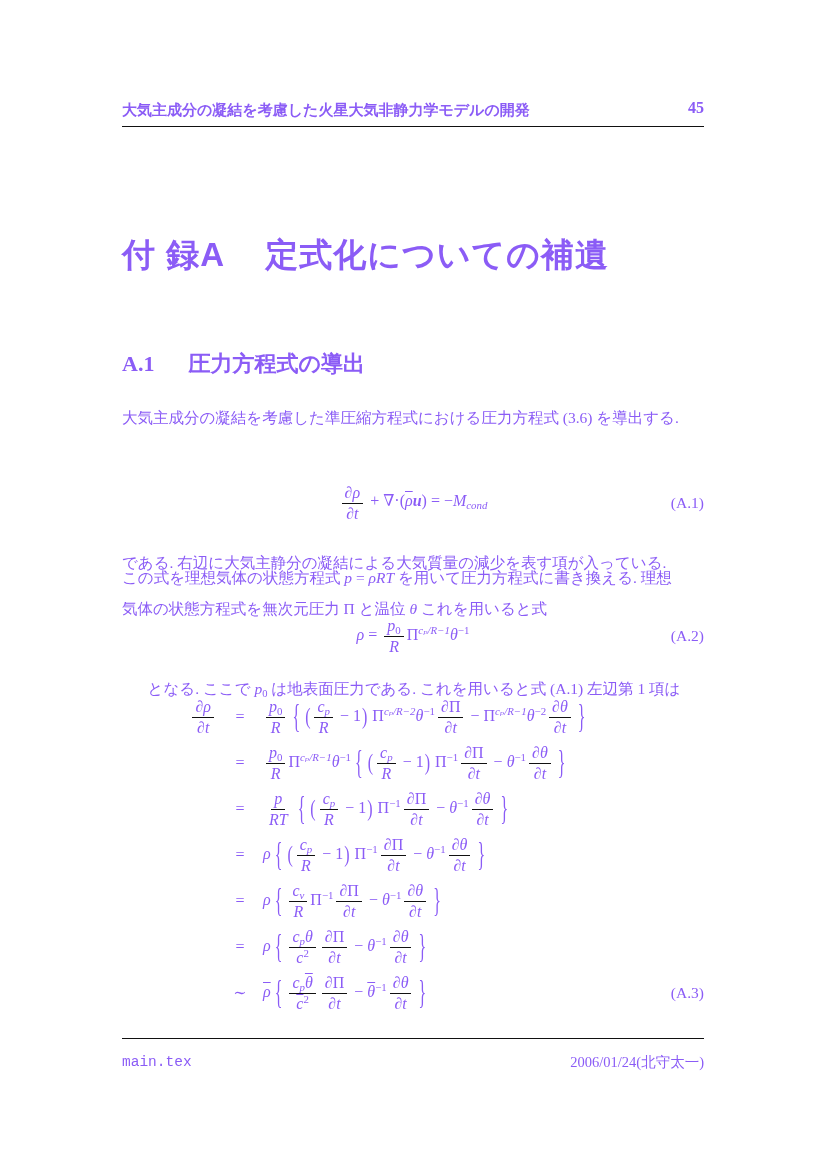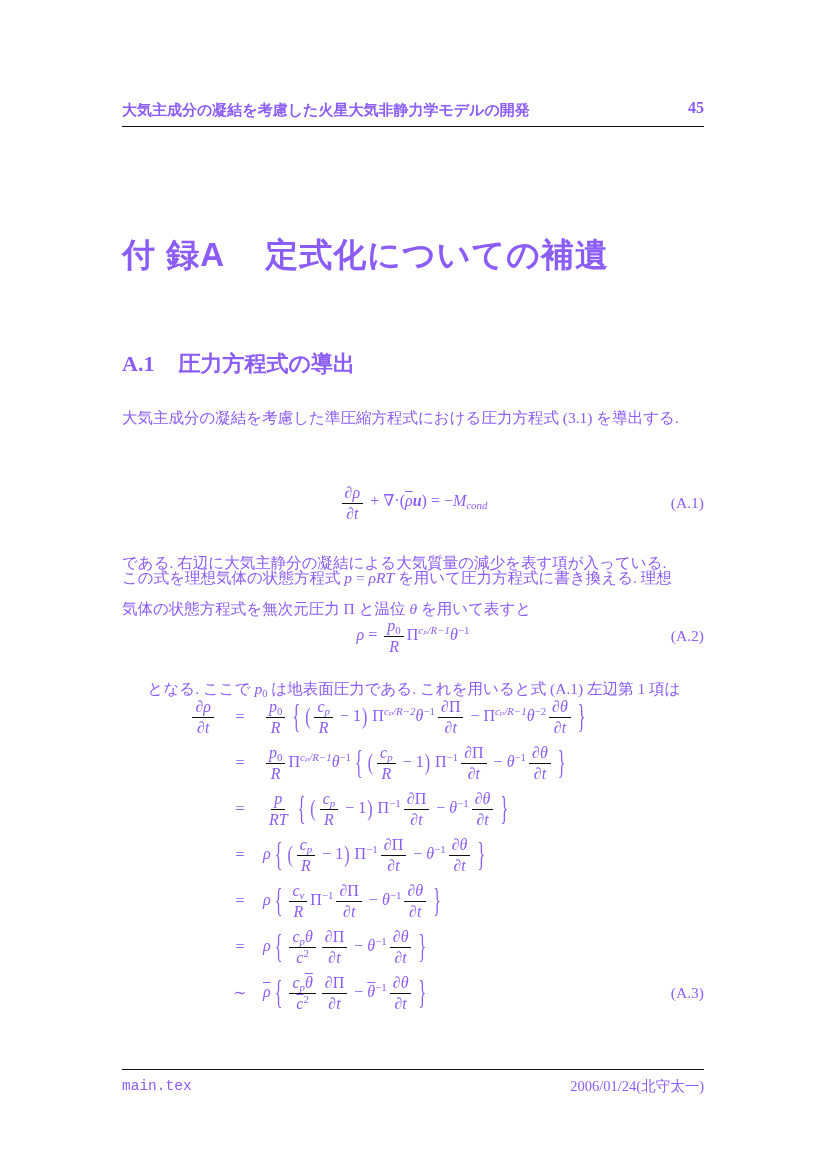--- a/index.html
+++ b/index.html
@@ -23,21 +23,21 @@
     position:absolute;top:212px;left:122px;width:582px;
     font-family:"Liberation Sans","DejaVu Sans",sans-serif;
     font-weight:bold;font-size:33px;letter-spacing:1px;margin-top:17px;
   }
   .chapter .chlabel{margin-right:30px;}
   .section{
     position:absolute;top:347px;left:122px;width:582px;
     font-family:"Liberation Sans","DejaVu Sans",sans-serif;
     font-weight:bold;font-size:22px;
   }
-  .section .secnum{font-family:"Liberation Serif",serif;margin-right:18px;}
+  .section .secnum{font-family:"Liberation Serif",serif;margin-right:28px;}
   
   .para{position:absolute;left:122px;width:584px;}
   #p1{top:406px;}
   #p2{top:447px;}
   #p3{top:527px;margin-top:24px;}
   #p4{top:562px;line-height:31px;}
   #p5{top:677px;text-align:center;}
   
   .eqline{
     position:absolute;left:122px;width:582px;height:46px;
@@ -67,22 +67,22 @@
   .bp{display:inline-block;transform:scaleY(1.5);vertical-align:middle;margin:0 1px;}
   .frac{
     display:inline-flex;flex-direction:column;align-items:center;
     vertical-align:middle;margin:0 3px;line-height:1.2;
   }
   .frac .num{border-bottom:1px solid #111;padding:0 3px;}
   .frac .den{padding:0 3px;}
   
   .pgfoot{
     position:absolute;top:1038px;left:122px;width:582px;
-    border-top:1.5px solid #111;padding-top:5px;
-    display:flex;justify-content:space-between;font-size:14.5px;margin-top:31px;
+    border-top:1.5px solid #111;padding-top:12px;
+    display:flex;justify-content:space-between;font-size:14.5px;
   }
   .pgfoot .ftleft{font-family:"Liberation Mono","DejaVu Sans Mono",monospace;}
 </style>
 </head>
 <body>
 
 <div class="page">
 
   <div class="pghead">
     <span>大気主成分の凝結を考慮した火星大気非静力学モデルの開発</span>
@@ -92,32 +92,32 @@
   <div class="chapter">
     <span class="chlabel">付 録A</span>
     <span>定式化についての補遺</span>
   </div>
 
   <div class="section">
     <span class="secnum">A.1</span>
     <span>圧力方程式の導出</span>
   </div>
 
-  <div class="para" id="p1"><span>大気主成分の凝結を考慮した準圧縮方程式における圧力方程式 (3.1) を導出する.</span></div>
+  <div class="para" id="p1"><span>大気主成分の凝結を考慮した準圧縮方程式における圧力方程式 (3.6) を導出する.</span></div>
 
   <div class="eqline" id="eq1">
     <span class="math"><span class="frac">
           <span class="num"><span class="it">∂ρ</span></span>
           <span class="den"><span class="it">∂t</span></span>
         </span><span> + ∇·(</span><span class="it ov">ρ</span><span class="bi">u</span><span>) = −</span><span class="it">M</span><span class="sub it">cond</span></span>
     <span class="eqtag">(A.1)</span>
   </div>
 
   <div class="para" id="p3"><span>である. 右辺に大気主静分の凝結による大気質量の減少を表す項が入っている.</span></div>
-  <div class="para" id="p4"><span>この式を理想気体の状態方程式 </span><span class="it">p</span><span> = </span><span class="it">ρRT</span><span> を用いて圧力方程式に書き換える. 理想</span><br><span>気体の状態方程式を無次元圧力 Π と温位 </span><span class="it">θ</span><span> を用いて表すと</span></div>
+  <div class="para" id="p4"><span>この式を理想気体の状態方程式 </span><span class="it">p</span><span> = </span><span class="it">ρRT</span><span> を用いて圧力方程式に書き換える. 理想</span><br><span>気体の状態方程式を無次元圧力 Π と温位 </span><span class="it">θ</span><span> これを用いると式</span></div>
 
   <div class="eqline" id="eq2">
     <span class="math"><span class="it">ρ</span><span> = </span><span class="frac">
           <span class="num"><span class="it">p</span><span class="subn">0</span></span>
           <span class="den"><span class="it">R</span></span>
         </span><span>Π</span><span class="sup it">cₚ/R−1</span><span class="it">θ</span><span class="sup">−1</span></span>
     <span class="eqtag">(A.2)</span>
   </div>
 
   <div class="para" id="p5"><span>となる. ここで </span><span class="it">p</span><span class="subn">0</span><span> は地表面圧力である. これを用いると式 (A.1) 左辺第 1 項は</span></div>

